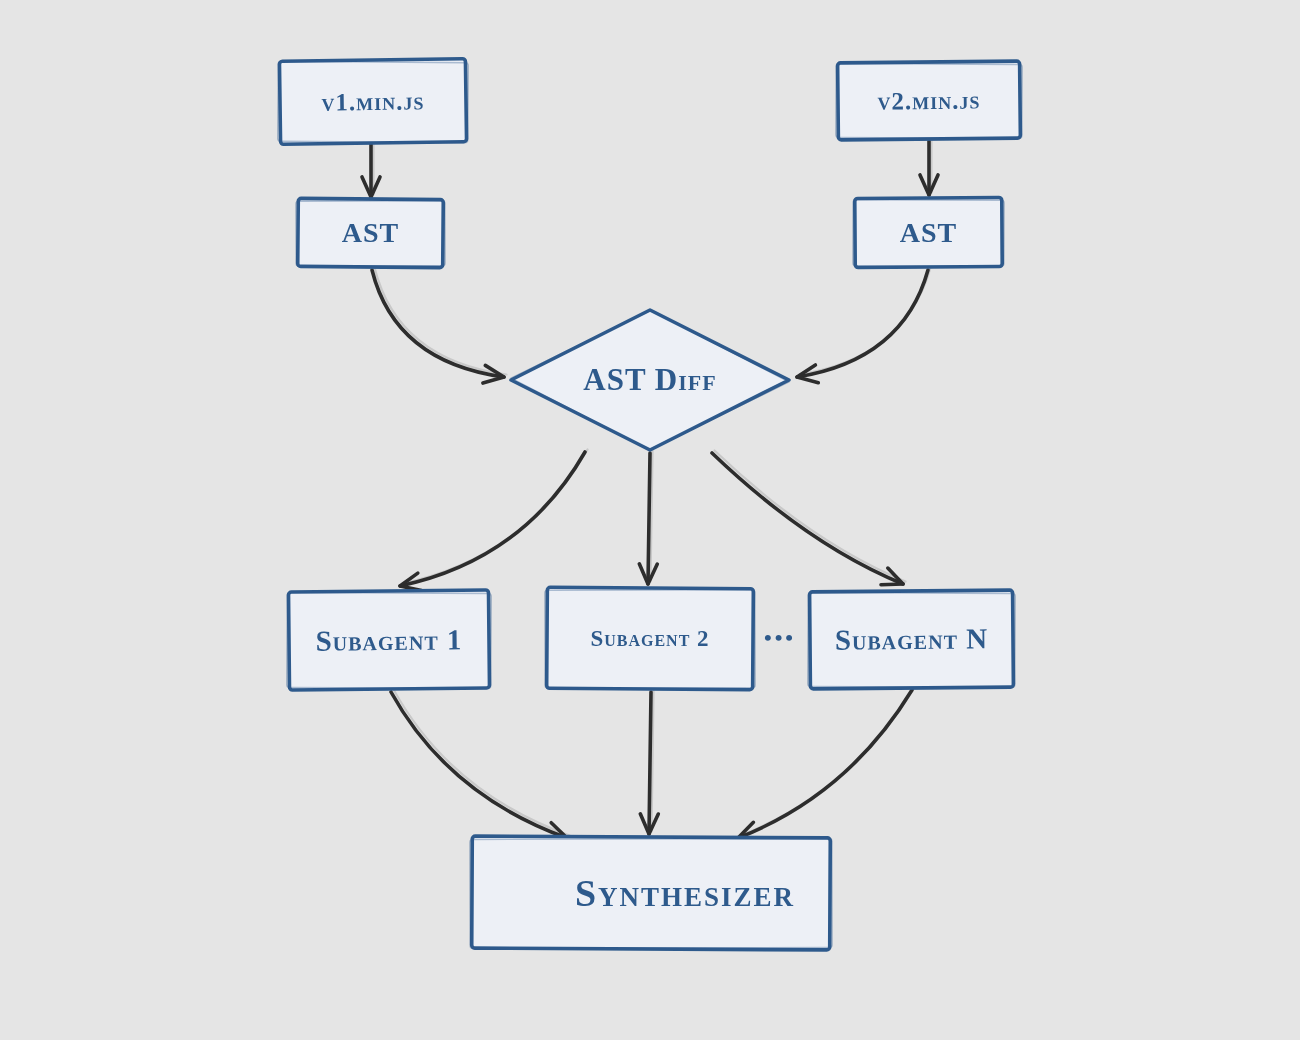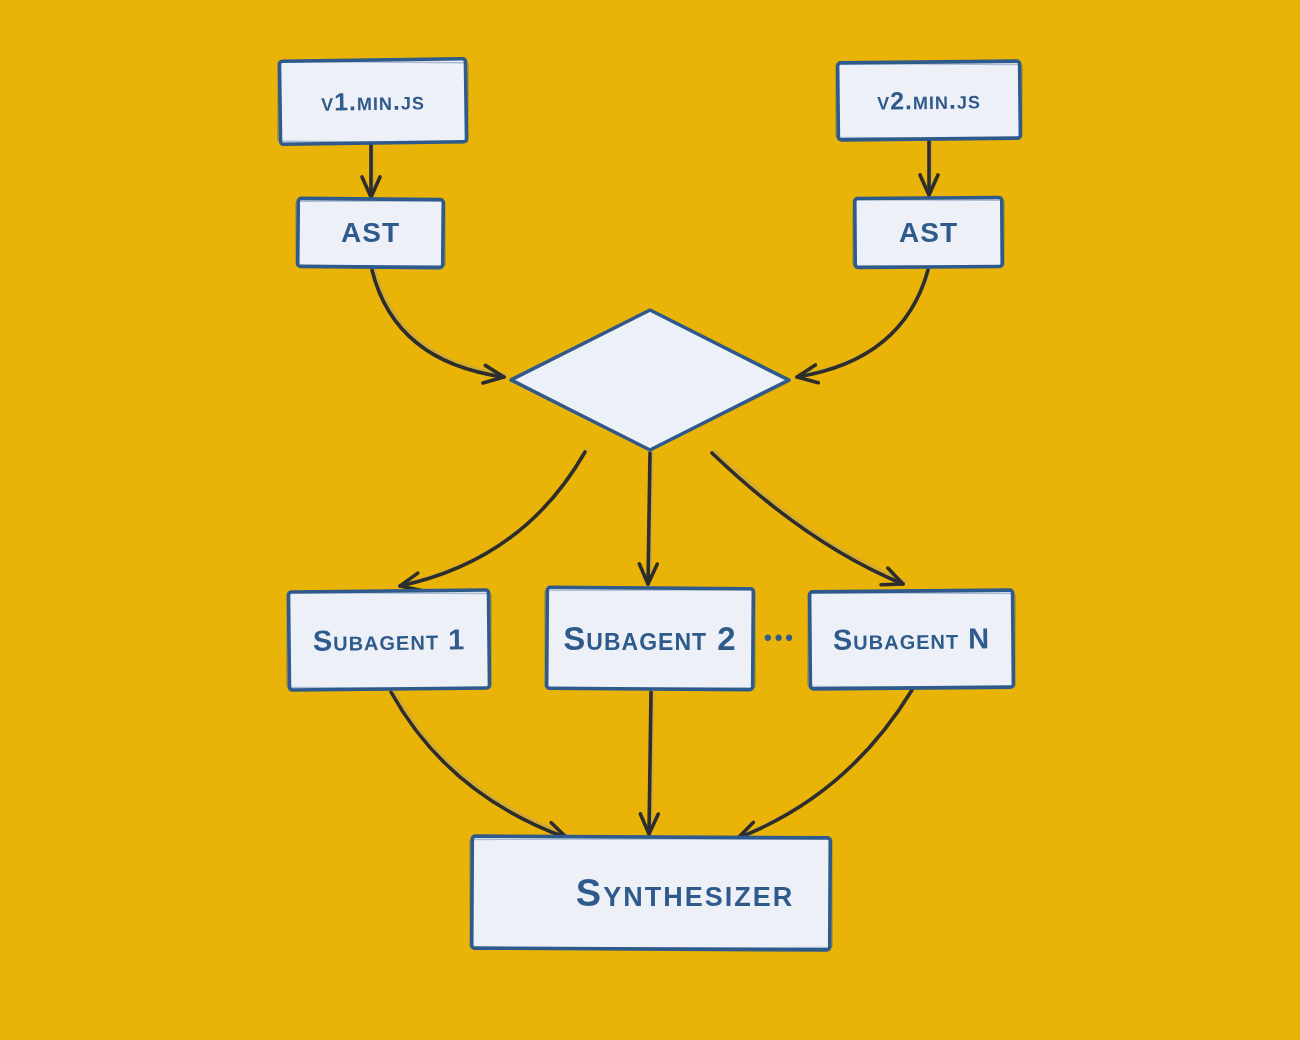--- a/index.html
+++ b/index.html
@@ -4,40 +4,40 @@
 <style>
   :root{
     --stroke:#2e5a8c;
     --fill:#edf0f6;
     --text:#2e5a8c;
     --arrow:#2d2d2d;
   }
   html,body{margin:0;padding:0;background:#fff;}
   .canvas{
     position:relative;width:1300px;height:1040px;overflow:hidden;
-    font-family:Liberation Sans, sans-serif;background:#eab308;
+    font-family:Liberation Serif, serif;background:#e5e5e5;
   }
   .canvas svg{position:absolute;left:0;top:0;}
   .node-box{fill:var(--fill);stroke:var(--stroke);stroke-width:3.6;stroke-linejoin:round;}
   .node-box-sketch{fill:none;stroke:var(--stroke);stroke-width:1.5;opacity:.35;stroke-linejoin:round;}
   .arrow-shaft{fill:none;stroke:var(--arrow);stroke-width:3.6;stroke-linecap:round;}
   .arrow-ghost{fill:none;stroke:#9a9a9a;stroke-width:2.2;stroke-linecap:round;opacity:.38;}
   .arrow-head{fill:none;stroke:var(--arrow);stroke-width:3.6;stroke-linecap:round;stroke-linejoin:round;}
   .label{
     position:absolute;display:flex;align-items:center;justify-content:center;
     text-align:center;font-variant:small-caps;font-weight:700;
     color:var(--text);letter-spacing:1px;white-space:nowrap;
   }
   .l-v1 {left:280px;top:60px; width:186px;height:83px; font-size:25px;transform:rotate(-0.8deg);}
   .l-v2 {left:838px;top:62px; width:182px;height:77px; font-size:25px;transform:rotate(-0.6deg);}
   .l-astl{left:298px;top:199px;width:145px;height:68px; font-size:28px;}
   .l-astr{left:855px;top:198px;width:147px;height:69px; font-size:28px;}
   .l-diff{left:540px;top:340px;width:220px;height:80px; font-size:31px;}
   .l-s1 {left:289px;top:591px;width:200px;height:98px; font-size:29px;transform:rotate(-0.6deg);}
-  .l-s2 {left:547px;top:588px;width:206px;height:101px;font-size:33px;text-align:right;}
+  .l-s2 {left:547px;top:588px;width:206px;height:101px;font-size:23px;text-align:right;}
   .l-dots{left:756px;top:618px;width:48px;height:40px; font-size:22px;letter-spacing:3px;}
   .l-sn {left:810px;top:591px;width:203px;height:97px; font-size:29px;transform:rotate(-0.5deg);}
   .l-syn{left:472px;top:837px;width:358px;height:112px;font-size:38px;letter-spacing:2px;margin-left:34px;}
 </style>
 </head>
 <body style="background: rgb(255, 255, 255);">
 
 <div class="canvas">
   <svg id="diagram-svg" width="1300" height="1040" viewBox="0 0 1300 1040">
     <g id="arrow-layer">
@@ -129,18 +129,19 @@
           <polygon points="650,310 789,380 650,450 511,380" class="node-box"></polygon>
           <polygon points="650,310 789,380 650,450 511,380" class="node-box-sketch" transform="rotate(0.8 650 380)"></polygon>
         </g>
       </g>
   </svg>
 
   <div class="label l-v1">v1.min.js</div>
   <div class="label l-v2">v2.min.js</div>
   <div class="label l-astl">AST</div>
   <div class="label l-astr">AST</div>
+  <div class="label l-diff">AST Diff</div>
   <div class="label l-s1">Subagent 1</div>
   <div class="label l-s2">Subagent 2</div>
   <div class="label l-dots">•••</div>
   <div class="label l-sn">Subagent N</div>
   <div class="label l-syn">Synthesizer</div>
 </div>
 
 </body></html>

